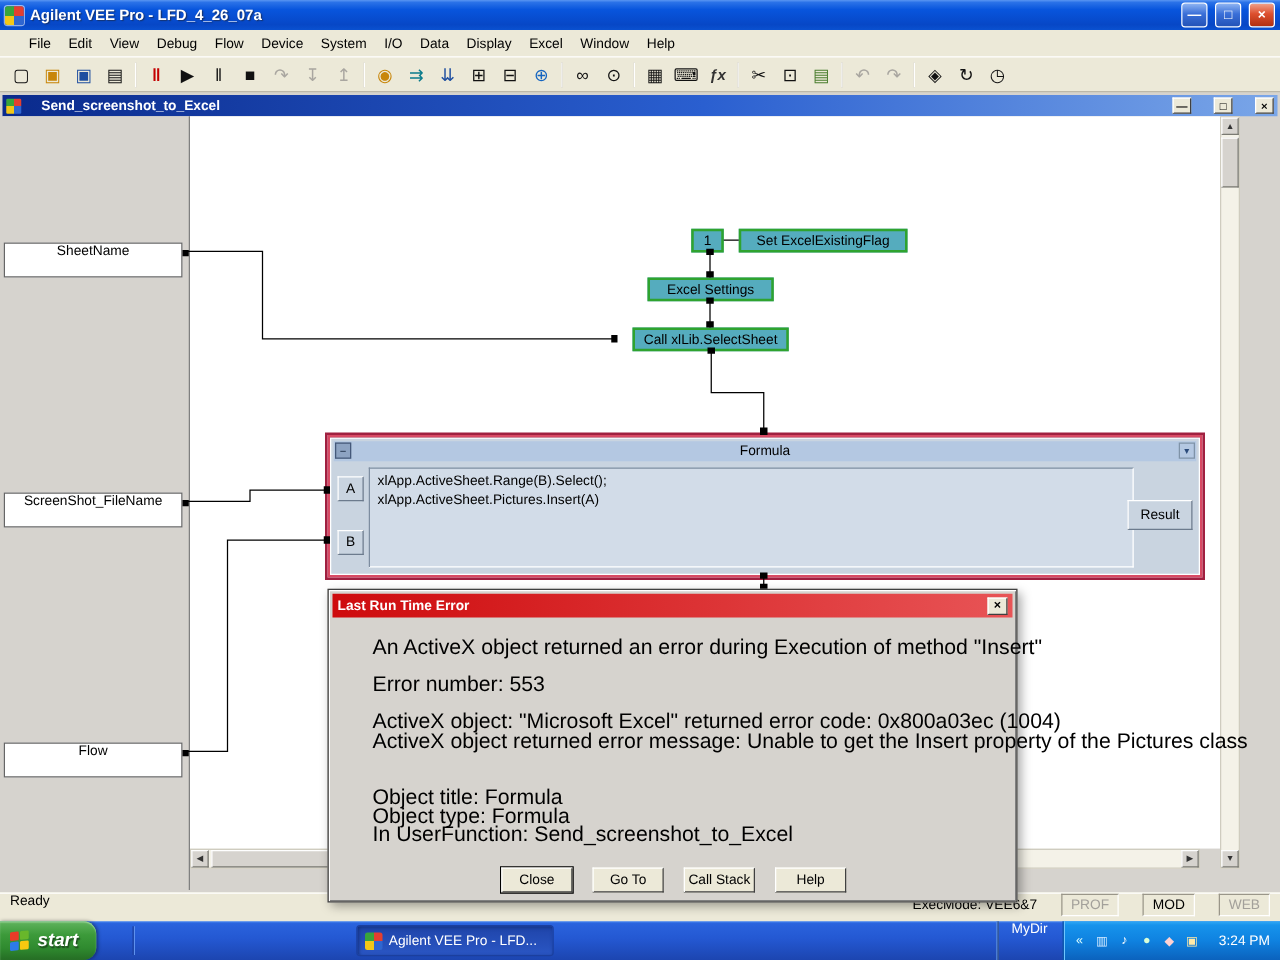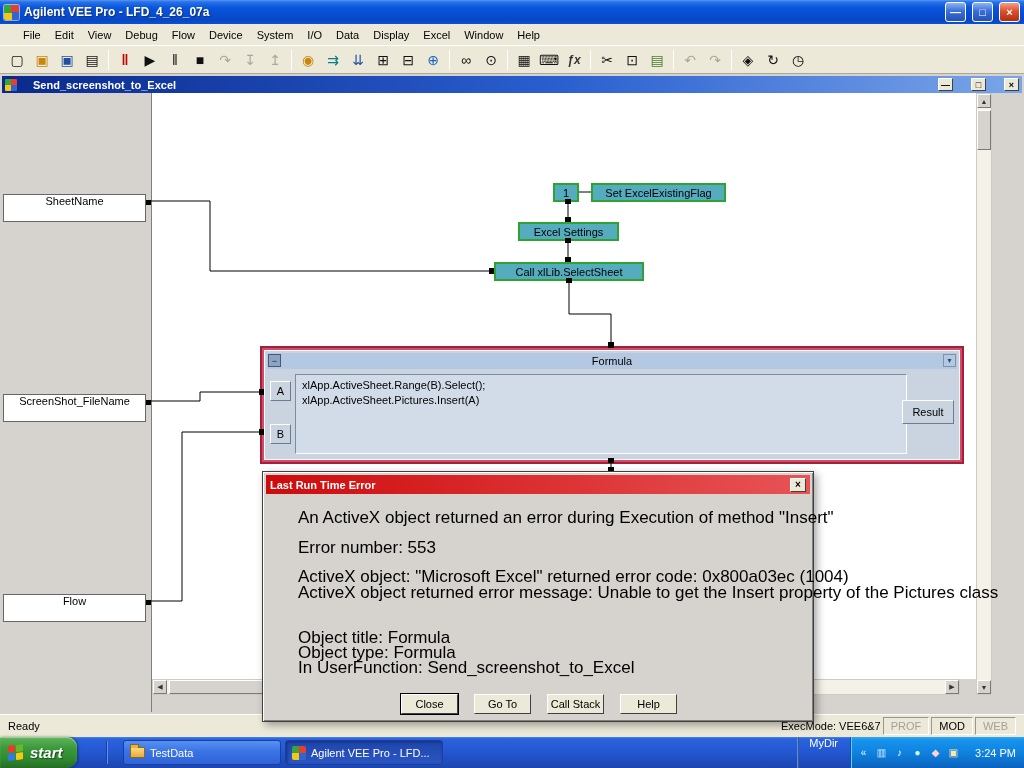--- a/index.html
+++ b/index.html
@@ -69,22 +69,22 @@
   
   .errdlg{position:absolute;left:262px;top:471px;width:552px;height:251px;background:#d6d3ce;border:1px solid #404040;
     box-shadow:inset 1px 1px 0 #fff, inset -1px -1px 0 #808080, 3px 3px 8px rgba(0,0,0,.35);z-index:60}
   .err-title{position:absolute;left:3px;top:3px;right:3px;height:19px;background:linear-gradient(90deg,var(--errorRed,#ce0b0d),#e85456);color:#fff;display:flex;align-items:center;padding:0 4px;font-size:11px;font-weight:bold}
   .err-close{margin-left:auto;width:16px;height:14px;background:var(--chrome,#ece9d8);border:1px solid;border-color:#fff #404040 #404040 #fff;color:#000;display:flex;align-items:center;justify-content:center;font-size:10px;font-weight:bold}
   .err-line{position:absolute;left:35px;font-size:17px;white-space:nowrap}
   .err-btn{position:absolute;top:222px;width:57px;height:20px;background:var(--chrome,#ece9d8);border:1px solid;border-color:#fff #404040 #404040 #fff;display:flex;align-items:center;justify-content:center;font-size:11px}
   .err-btn.default{box-shadow:0 0 0 1px #000}
 
   
-  .statusbar{position:absolute;left:0;top:714px;width:1024px;height:23px;background:var(--chrome,#ece9d8);border-top:1px solid #fff;display:flex;align-items:center;padding:0 8px;font-size:11px}
-  .sb-right{margin-left:auto;display:flex;gap:2px;align-items:center}
+  .statusbar{position:absolute;left:0;top:714px;width:1024px;height:23px;background:var(--chrome,#ece9d8);border-top:1px solid #fff;display:flex;align-items:flex-start;padding:0 8px;font-size:11px}
+  .sb-right{margin-left:auto;display:flex;gap:19px;align-items:center}
   .sb-cell{border:1px solid;border-color:#9a9689 #fff #fff #9a9689;padding:2px 7px;background:var(--chrome,#ece9d8)}
   .sb-dim{color:#a3a09a}
 
   
   .taskbar{position:absolute;left:0;top:737px;width:1024px;height:31px;background:linear-gradient(180deg,#4687f2 0%,#2a63dd 6%,var(--taskbarBlue,#2458d2) 45%,#1c45b0 100%)}
   .start{position:absolute;left:0;top:0;height:31px;border-radius:0 10px 10px 0;background:linear-gradient(180deg,#61b45e 0%,#3c9a3a 35%,var(--startGreen,#2f8a2f) 70%,#256d24 100%);
     display:flex;align-items:center;gap:6px;padding:0 14px 0 8px;color:#fff;font-weight:bold;font-style:italic;font-size:15px;text-shadow:1px 1px 1px #1c4a1c;box-shadow:inset 0 1px 1px #9cd49a,1px 0 3px rgba(0,0,0,.4)}
   .flag{width:16px;height:16px;display:grid;grid-template-columns:7px 7px;grid-template-rows:7px 7px;gap:1px;transform:skewY(-6deg)}
   .flag i{border-radius:1px}
   .flag i:nth-child(1){background:#ea3b28}.flag i:nth-child(2){background:#68b72b}
@@ -216,21 +216,21 @@
       <rect x="608" y="384" width="6" height="5" fill="#000"></rect>
       <rect x="608" y="393" width="6" height="5" fill="#000"></rect>
       <rect x="489" y="194" width="5" height="6" fill="#000"></rect>
       <rect x="259" y="315" width="5" height="6" fill="#000"></rect>
       <rect x="259" y="355" width="5" height="6" fill="#000"></rect>
     </svg>
 
     <div class="block" style="left:553px;top:109px;width:26px;height:19px">1</div>
     <div class="block" style="left:591px;top:109px;width:135px;height:19px">Set ExcelExistingFlag</div>
     <div class="block" style="left:518px;top:148px;width:101px;height:19px">Excel Settings</div>
-    <div class="block" style="left:494px;top:188px;width:150px;height:19px">Call xlLib.SelectSheet</div>
+    <div class="block" style="left:506px;top:188px;width:125px;height:19px">Call xlLib.SelectSheet</div>
 
     <div class="formula">
       <div class="formula-title">
         <span>Formula</span>
       </div>
       <span class="fmenu">−</span>
       <span class="fcorner">▾</span>
       <div class="fterm" style="top:31px">A</div>
       <div class="fterm" style="top:74px">B</div>
       <div class="code-area">
@@ -285,24 +285,20 @@
     <div class="start">
       <span class="flag">
           <i></i>
           <i></i>
           <i></i>
           <i></i>
         </span>
       <span>start</span>
     </div>
     <span class="tb-div"></span>
-    <div class="task t1">
-      <span class="folder-icon"></span>
-      <span>TestData</span>
-    </div>
     <div class="task t2">
       <span class="task-app-icon"></span>
       <span>Agilent VEE Pro - LFD...</span>
     </div>
     <div class="mydir">
       <span>MyDir</span>
     </div>
     <div class="tray">
       <span class="tray-icon ti1">«</span>
       <span class="tray-icon ti2">▥</span>

